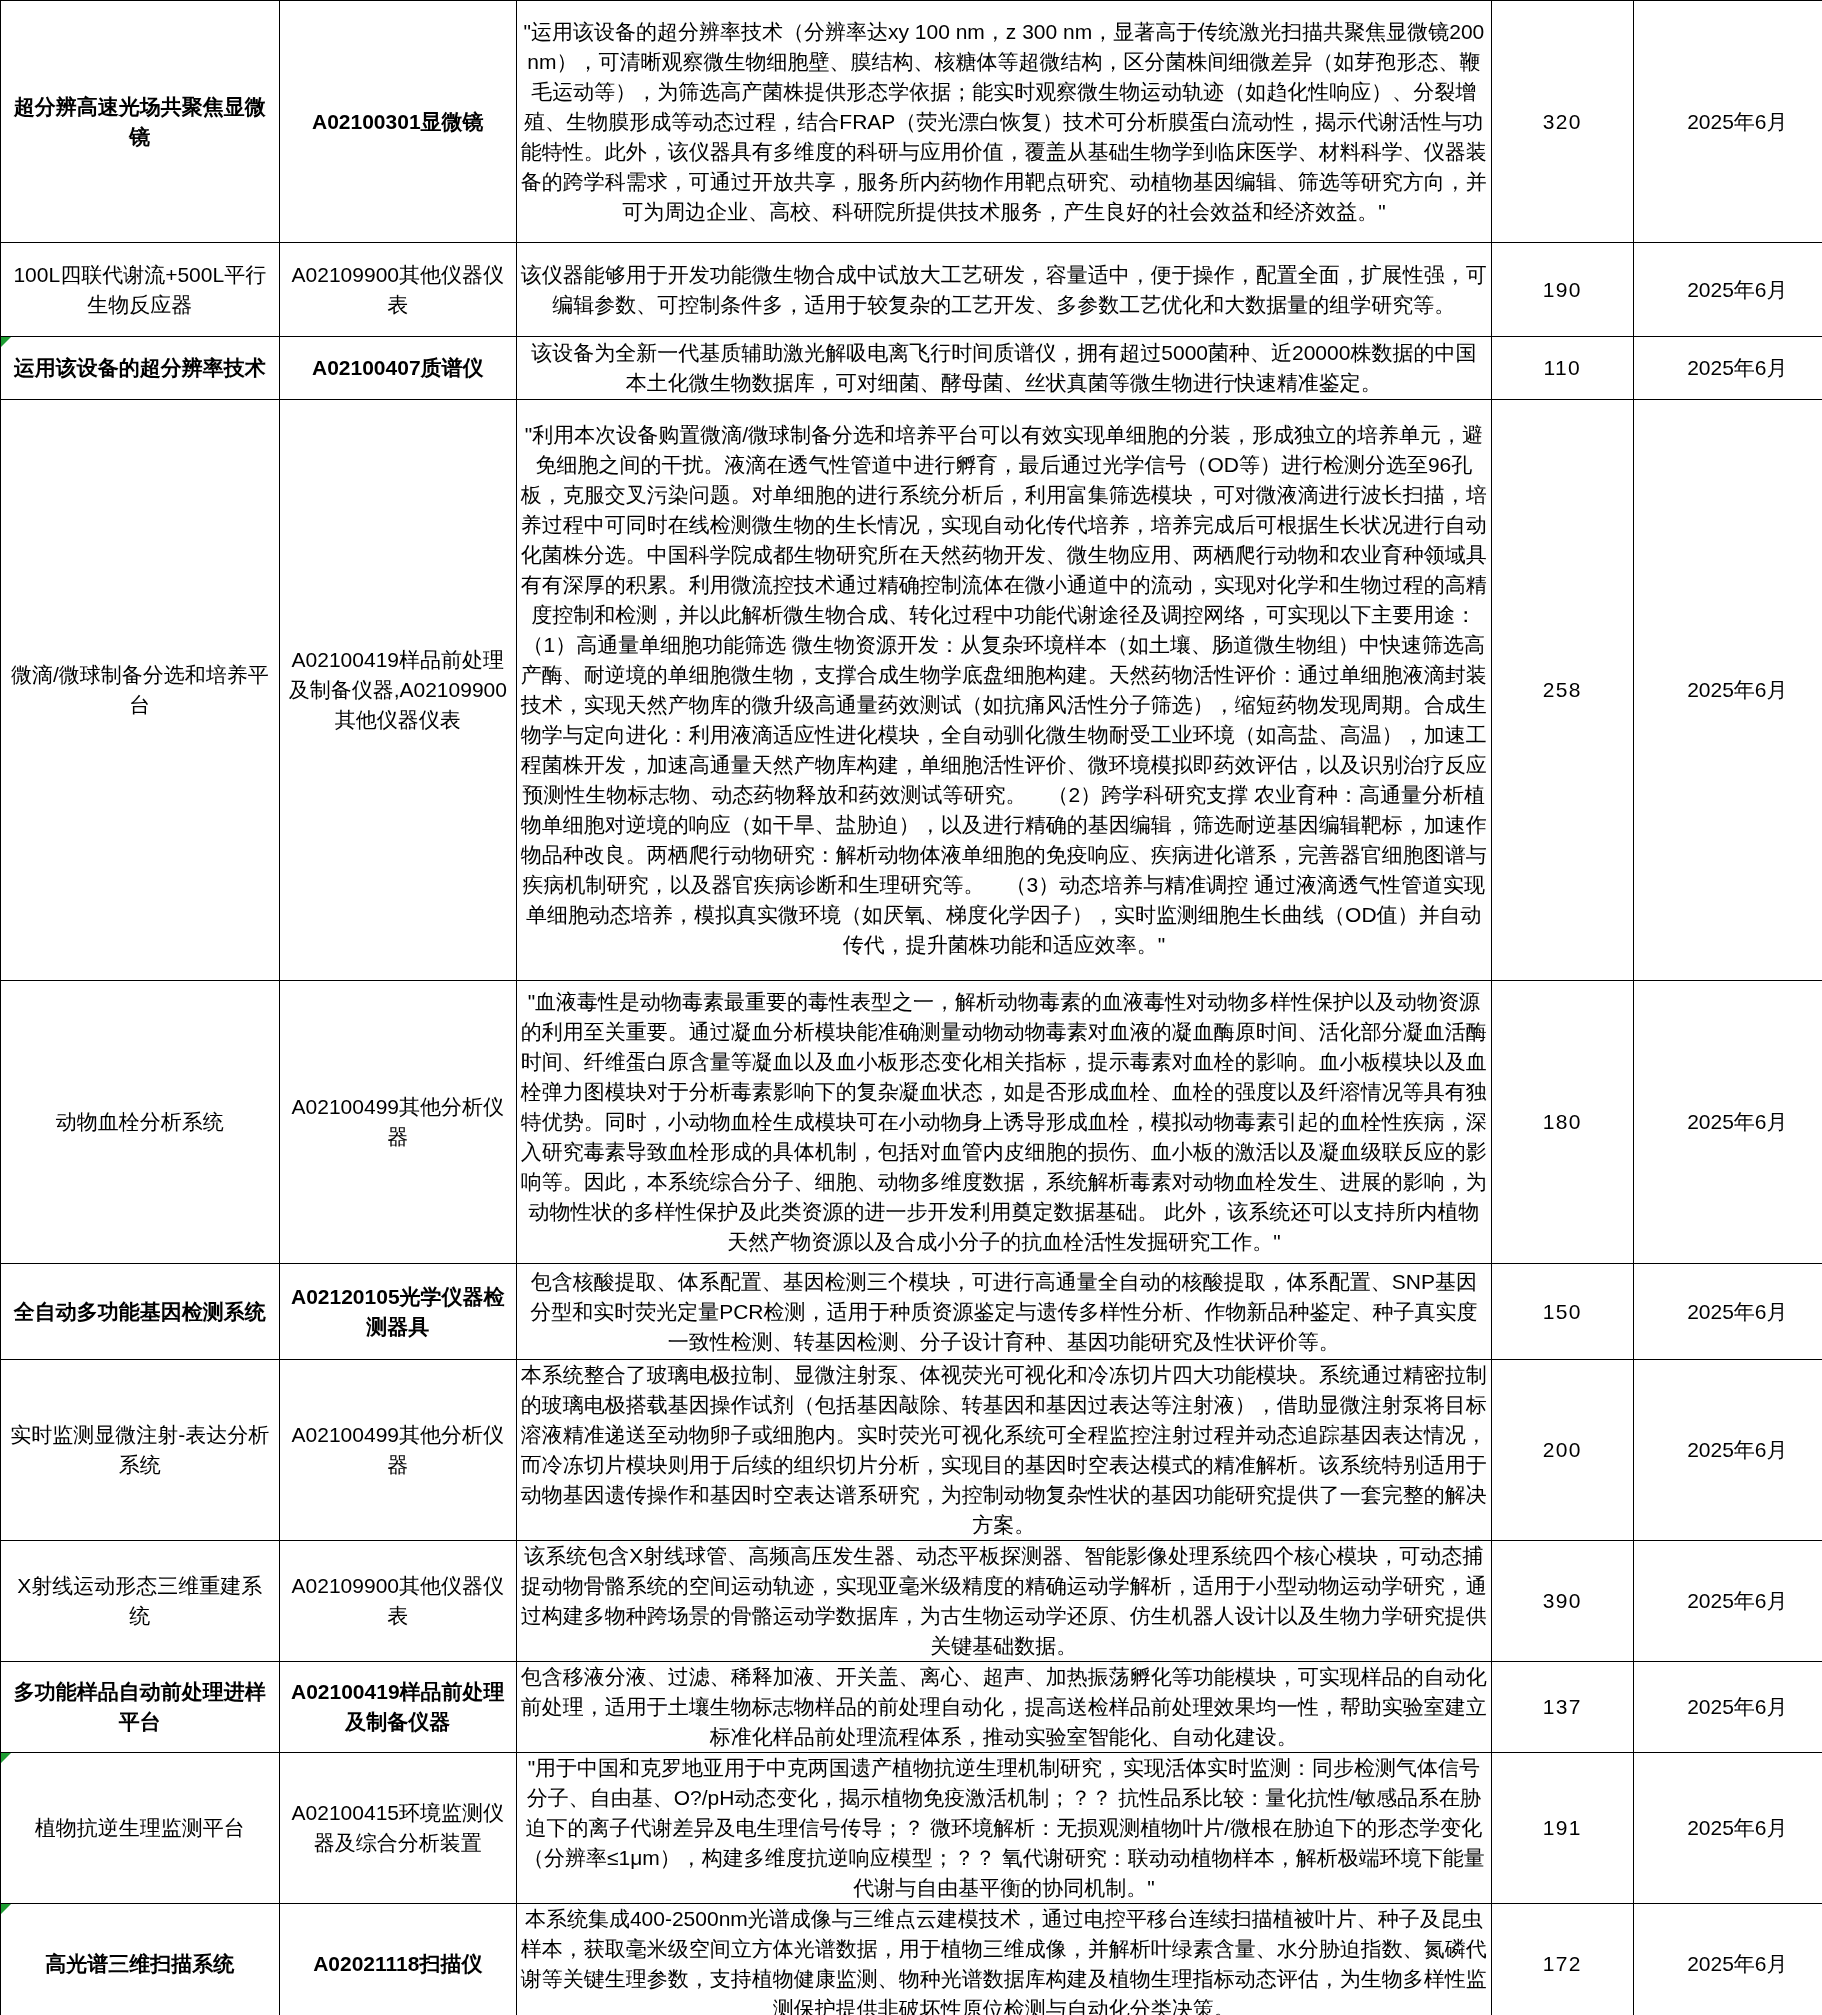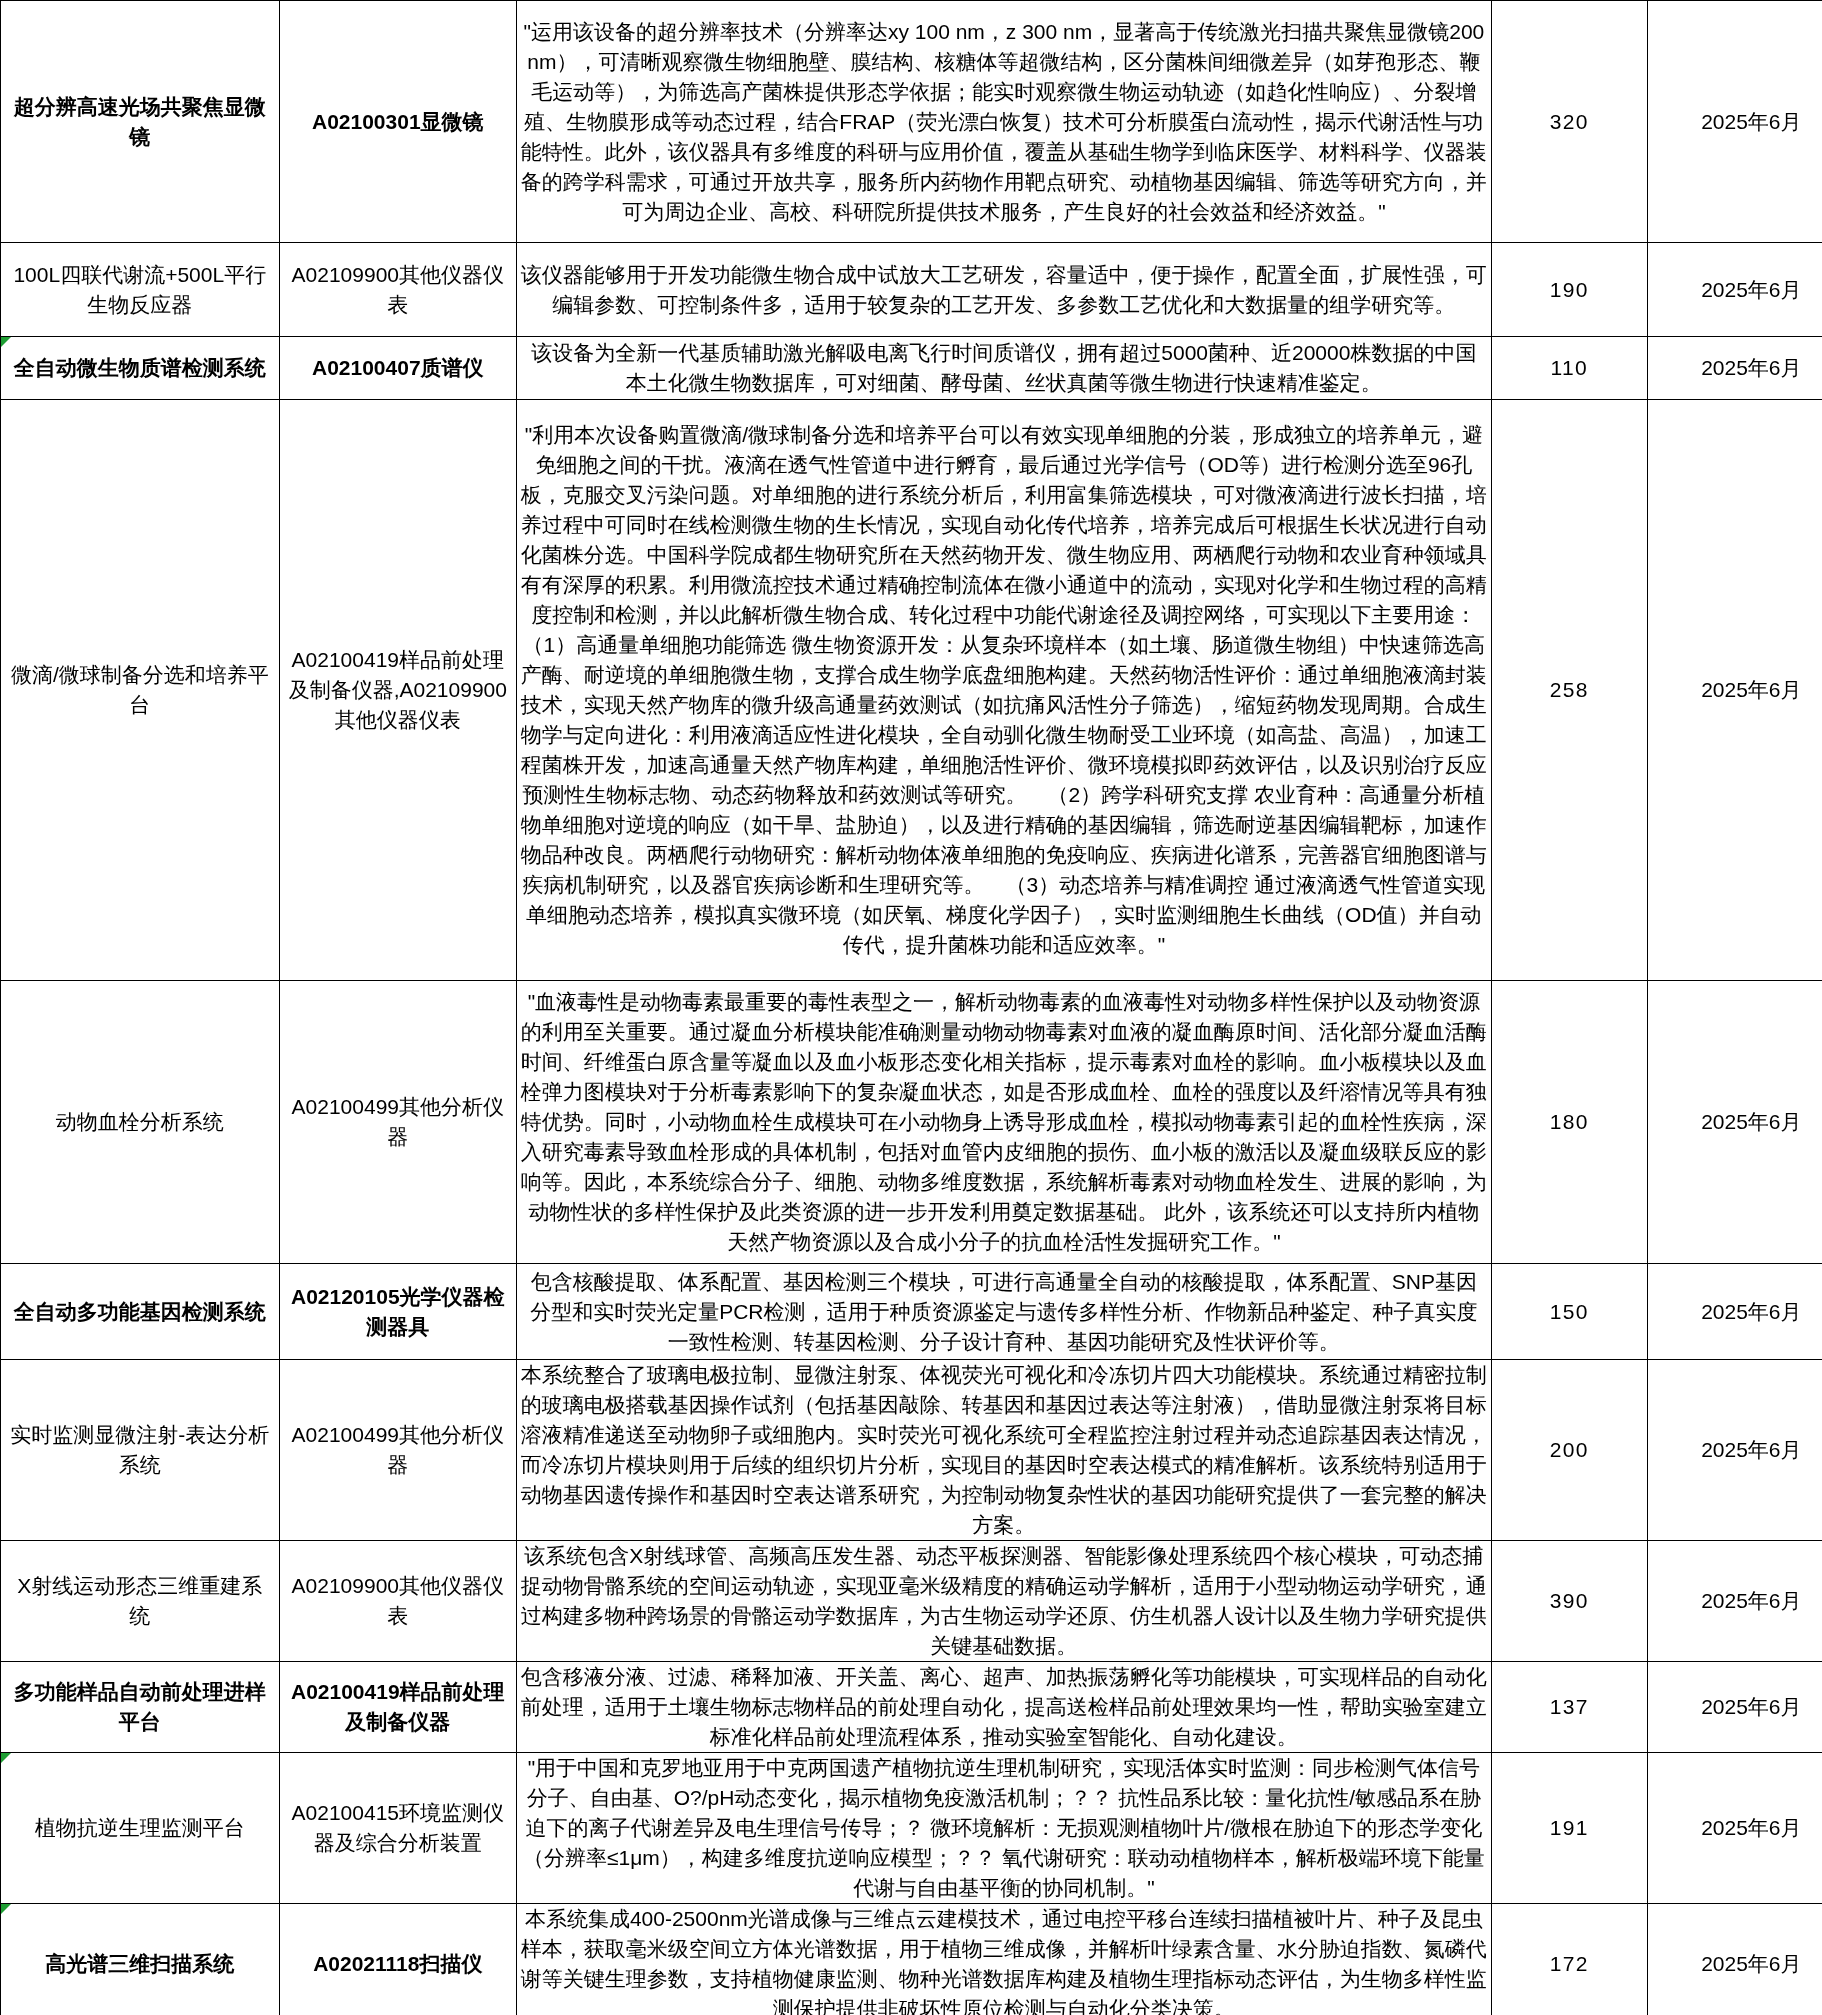--- a/index.html
+++ b/index.html
@@ -4,21 +4,21 @@
 <style>
   html,body{margin:0;padding:0;background:#ffffff;}
   body{width:1823px;height:2015px;font-family:"Liberation Sans","DejaVu Sans",sans-serif;color:#000;}
   table{border-collapse:collapse;table-layout:fixed;width:1823px;background:#fff;
         border:1.3px solid #000;border-bottom:3.3px solid #000;}
   td{border:1.3px solid #000;vertical-align:middle;overflow:hidden;position:relative;
      font-size:21px;line-height:30px;text-align:center;word-break:break-all;}
   .col-name{width:262px;padding:0 7.8px;}
   .col-code{width:226px;padding:0 5.2px;}
   .col-desc{width:966px;padding:0 3.9px;}
-  .col-qty{width:137px;padding:0 9px;letter-spacing:1.3px;}
+  .col-qty{width:137px;padding:0 2px;letter-spacing:1.3px;}
   .col-date{width:202px;padding:0 2.6px;}
   tr.bold-row .col-name span,tr.bold-row .col-code span{font-weight:bold;}
   
   tr:nth-child(1){height:242px;} tr:nth-child(2){height:94px;}
   tr:nth-child(3){height:63px;}  tr:nth-child(4){height:581px;}
   tr:nth-child(5){height:283px;} tr:nth-child(6){height:96px;}
   tr:nth-child(7){height:181px;} tr:nth-child(8){height:121px;}
   tr:nth-child(9){height:91px;} tr:nth-child(10){height:141px;}
   tr:nth-child(11){height:121px;}
   .corner-marker{position:absolute;top:0;left:0;width:0;height:0;
@@ -37,21 +37,21 @@
         <td class="col-date"><span>2025年6月</span></td>
       </tr>
       <tr>
         <td class="col-name"><span>100L四联代谢流+500L平行生物反应器</span></td>
         <td class="col-code"><span>A02109900其他仪器仪表</span></td>
         <td class="col-desc"><span>该仪器能够用于开发功能微生物合成中试放大工艺研发，容量适中，便于操作，配置全面，扩展性强，可编辑参数、可控制条件多，适用于较复杂的工艺开发、多参数工艺优化和大数据量的组学研究等。</span></td>
         <td class="col-qty"><span>190</span></td>
         <td class="col-date"><span>2025年6月</span></td>
       </tr>
       <tr class="bold-row">
-        <td class="col-name"><span class="corner-marker"></span><span>全自动微生物质谱检测系统</span></td>
+        <td class="col-name"><span class="corner-marker"></span><span>运用该设备的超分辨率技术</span></td>
         <td class="col-code"><span>A02100407质谱仪</span></td>
         <td class="col-desc"><span>该设备为全新一代基质辅助激光解吸电离飞行时间质谱仪，拥有超过5000菌种、近20000株数据的中国本土化微生物数据库，可对细菌、酵母菌、丝状真菌等微生物进行快速精准鉴定。</span></td>
         <td class="col-qty"><span>110</span></td>
         <td class="col-date"><span>2025年6月</span></td>
       </tr>
       <tr>
         <td class="col-name"><span>微滴/微球制备分选和培养平台</span></td>
         <td class="col-code"><span>A02100419样品前处理及制备仪器,A02109900其他仪器仪表</span></td>
         <td class="col-desc"><span>"利用本次设备购置微滴/微球制备分选和培养平台可以有效实现单细胞的分装，形成独立的培养单元，避免细胞之间的干扰。液滴在透气性管道中进行孵育，最后通过光学信号（OD等）进行检测分选至96孔板，克服交叉污染问题。对单细胞的进行系统分析后，利用富集筛选模块，可对微液滴进行波长扫描，培养过程中可同时在线检测微生物的生长情况，实现自动化传代培养，培养完成后可根据生长状况进行自动化菌株分选。中国科学院成都生物研究所在天然药物开发、微生物应用、两栖爬行动物和农业育种领域具有有深厚的积累。利用微流控技术通过精确控制流体在微小通道中的流动，实现对化学和生物过程的高精度控制和检测，并以此解析微生物合成、转化过程中功能代谢途径及调控网络，可实现以下主要用途：　（1）高通量单细胞功能筛选 微生物资源开发：从复杂环境样本（如土壤、肠道微生物组）中快速筛选高产酶、耐逆境的单细胞微生物，支撑合成生物学底盘细胞构建。天然药物活性评价：通过单细胞液滴封装技术，实现天然产物库的微升级高通量药效测试（如抗痛风活性分子筛选），缩短药物发现周期。合成生物学与定向进化：利用液滴适应性进化模块，全自动驯化微生物耐受工业环境（如高盐、高温），加速工程菌株开发，加速高通量天然产物库构建，单细胞活性评价、微环境模拟即药效评估，以及识别治疗反应预测性生物标志物、动态药物释放和药效测试等研究。　（2）跨学科研究支撑 农业育种：高通量分析植物单细胞对逆境的响应（如干旱、盐胁迫），以及进行精确的基因编辑，筛选耐逆基因编辑靶标，加速作物品种改良。两栖爬行动物研究：解析动物体液单细胞的免疫响应、疾病进化谱系，完善器官细胞图谱与疾病机制研究，以及器官疾病诊断和生理研究等。　（3）动态培养与精准调控 通过液滴透气性管道实现单细胞动态培养，模拟真实微环境（如厌氧、梯度化学因子），实时监测细胞生长曲线（OD值）并自动传代，提升菌株功能和适应效率。"</span></td>
         <td class="col-qty"><span>258</span></td>

